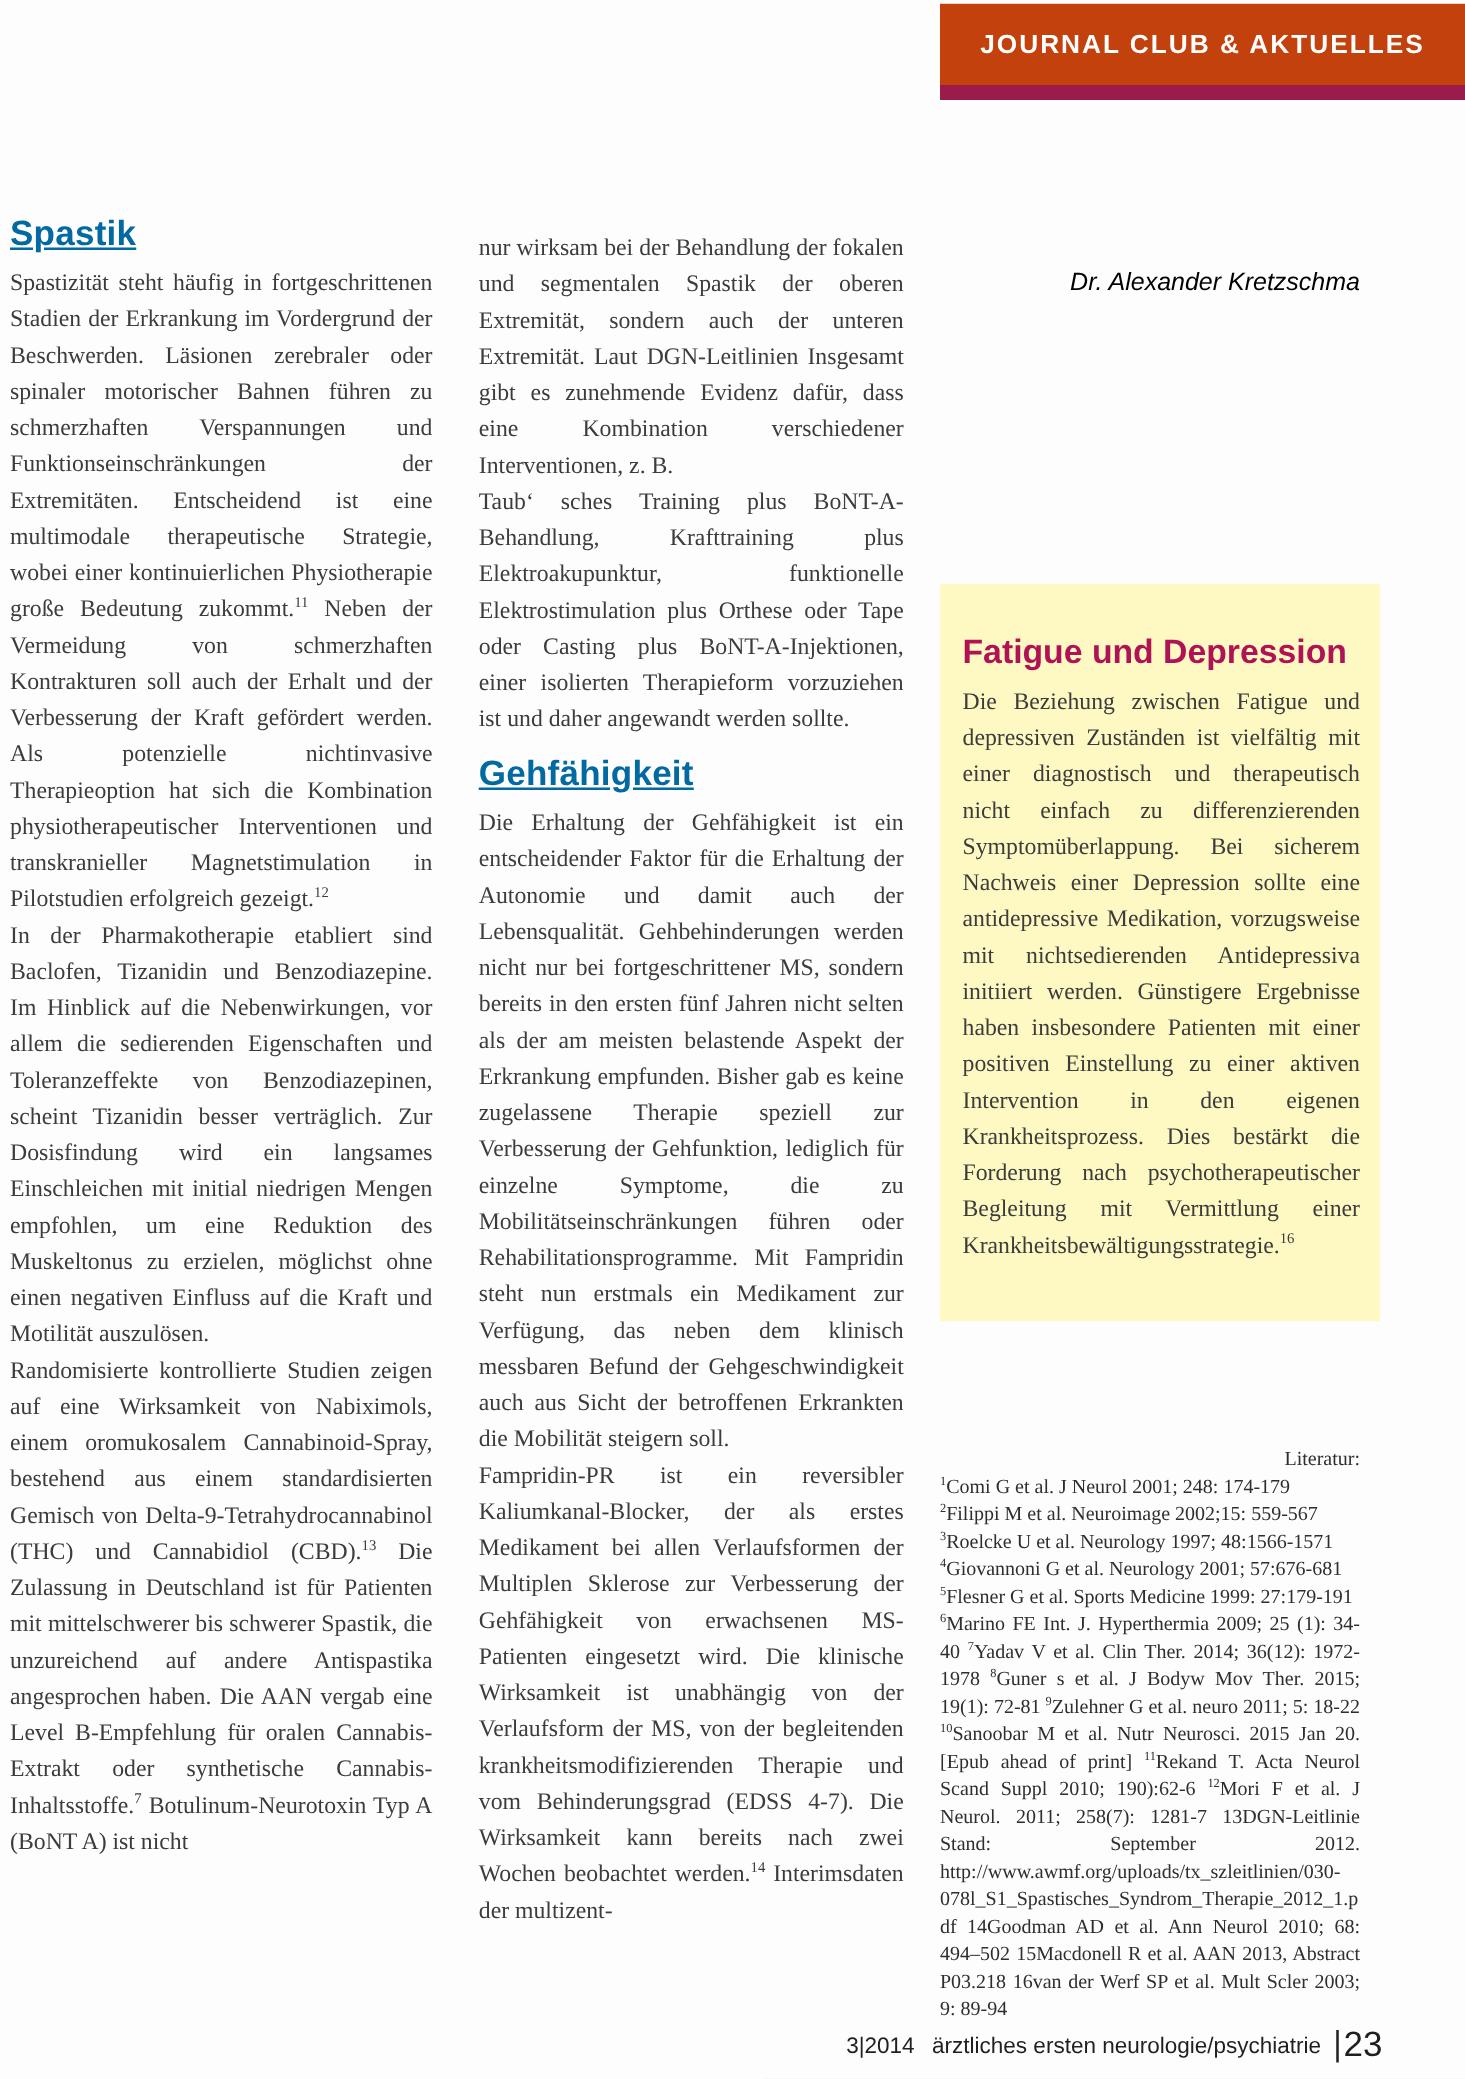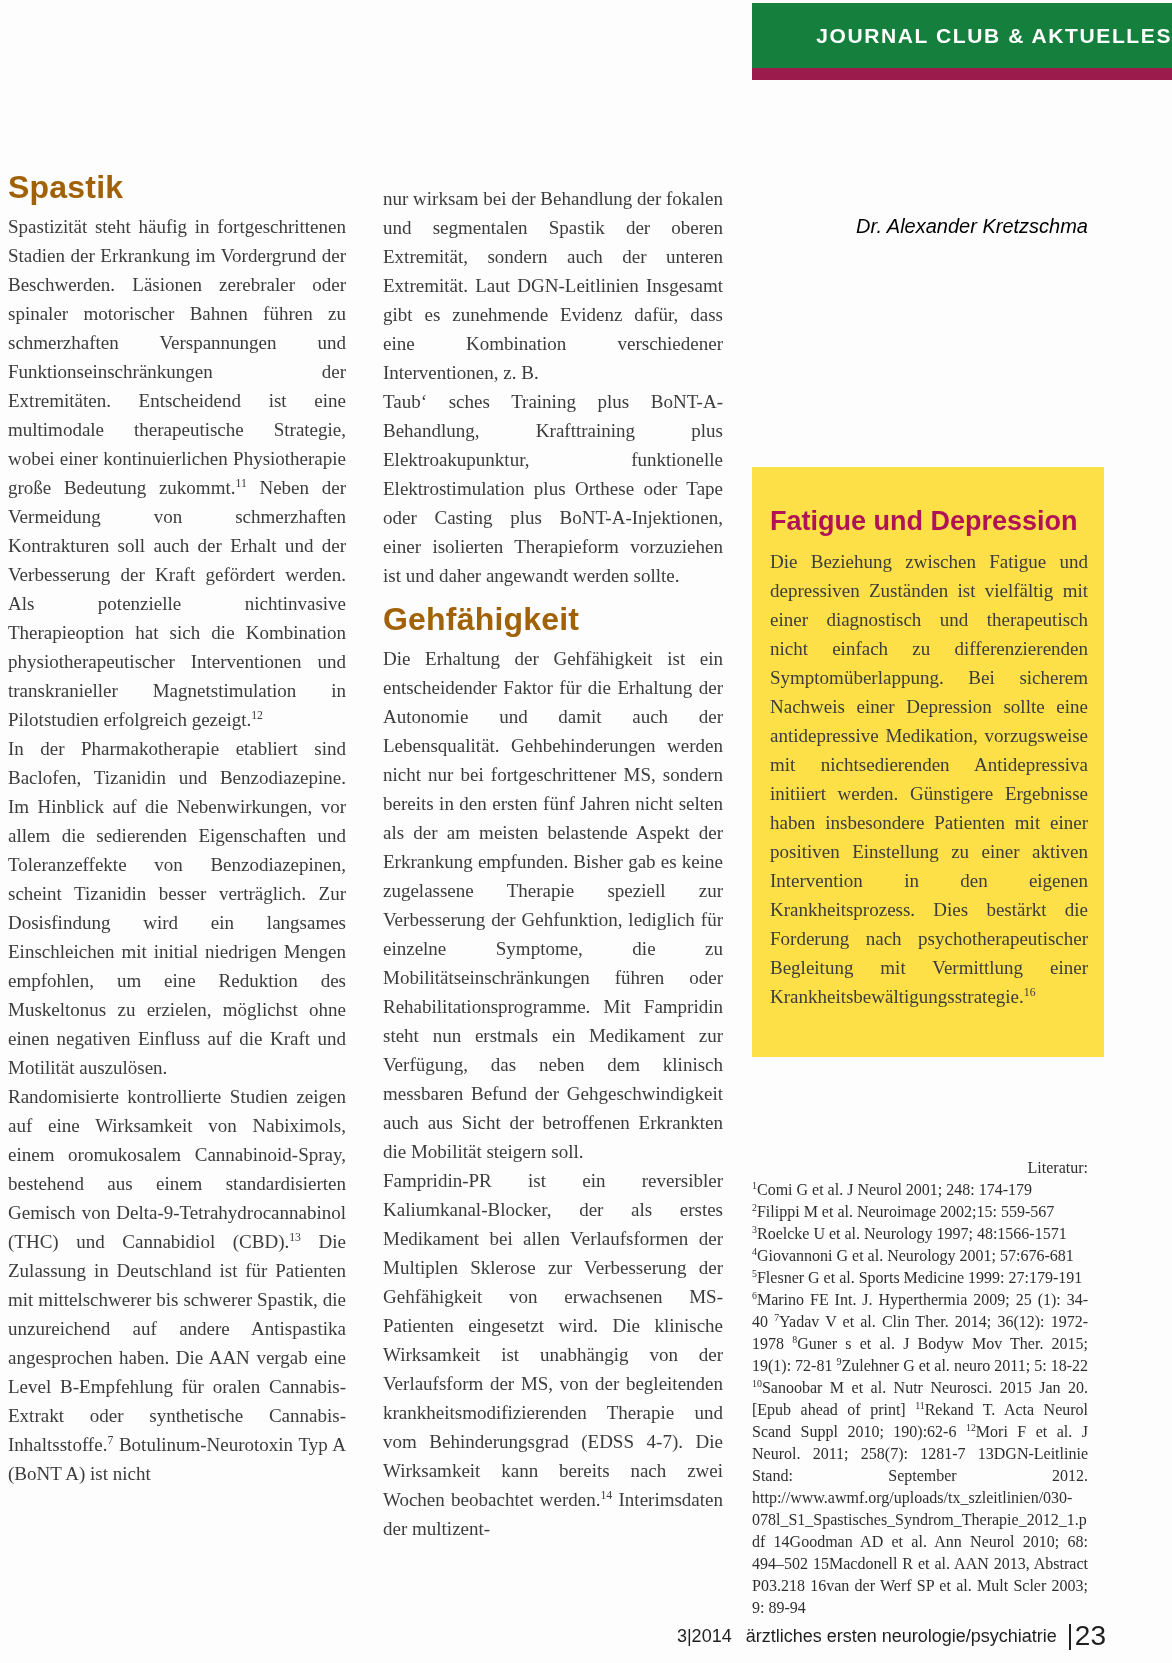--- a/index.html
+++ b/index.html
@@ -4,58 +4,58 @@
 <style>
   html,body { margin:0; padding:0; background:#f4f4f5; }
   .page {
     position:relative; width:1172px; height:1663px; margin:0 auto;
     background:#fdfdfe; overflow:hidden;
     font-family:"Liberation Serif", serif; color:#3c3c3c;
   }
   
   .banner {
     position:absolute; left:752px; top:3px; width:420px; height:65px;
-    background:#15803d; color:#ffffff;
-    display:flex; align-items:center; justify-content:flex-end;
+    background:#c2410c; color:#ffffff;
+    display:flex; align-items:center; justify-content:center;
     font-family:"Liberation Sans", sans-serif; font-size:21px; font-weight:bold;
     letter-spacing:1.6px; white-space:nowrap;
   }
   .banner-strip {
     position:absolute; left:752px; top:68px; width:420px; height:12px;
     background:#9b1b4d;
   }
   
   .col {
     position:absolute; top:170px;
     font-size:19px; line-height:29px; text-align:justify;
   }
   .col-1 { left:8px;   width:338px; }
   .col-2 { left:383px; width:340px; padding-top:14px; }
   .col-3 { left:752px; width:336px; height:1493px; }
   .col p { margin:0; }
   sup { font-size:0.62em; line-height:0; }
   .section-heading {
     font-family:"Liberation Sans", sans-serif; font-weight:bold;
-    color:#a16207; font-size:32px; line-height:34px;
-    margin:0 0 8px 0; text-align:left; letter-spacing:0.2px;
+    color:#0369a1; font-size:28px; line-height:34px;
+    margin:0 0 8px 0; text-align:left; letter-spacing:0.2px;text-decoration:underline;
   }
   .col-2 .section-heading { margin-top:12px; }
   .col3-intro { position:absolute; left:0; top:14px; width:336px; }
   .endmark {
     display:inline-block; width:19px; height:19px; background:#b01355;
     margin-left:64px; vertical-align:-2px;
   }
   .byline {
     margin-top:28px; text-align:right;
     font-family:"Liberation Sans", sans-serif; font-style:italic;
     font-size:20px; color:#000000;
   }
   .infobox {
     position:absolute; left:0; top:297px; width:352px;
-    background:#fde047; box-sizing:border-box;
+    background:#fef9c3; box-sizing:border-box;
     padding:38px 16px 46px 18px;
   }
   .infobox-heading {
     font-family:"Liberation Sans", sans-serif; font-weight:bold;
     color:#b01355; font-size:27px; line-height:32px;
     margin:0 0 10px 0; text-align:left;
   }
   .infobox p { text-align:justify; margin:0; }
   .literatur {
     position:absolute; left:0; top:987px; width:336px;

